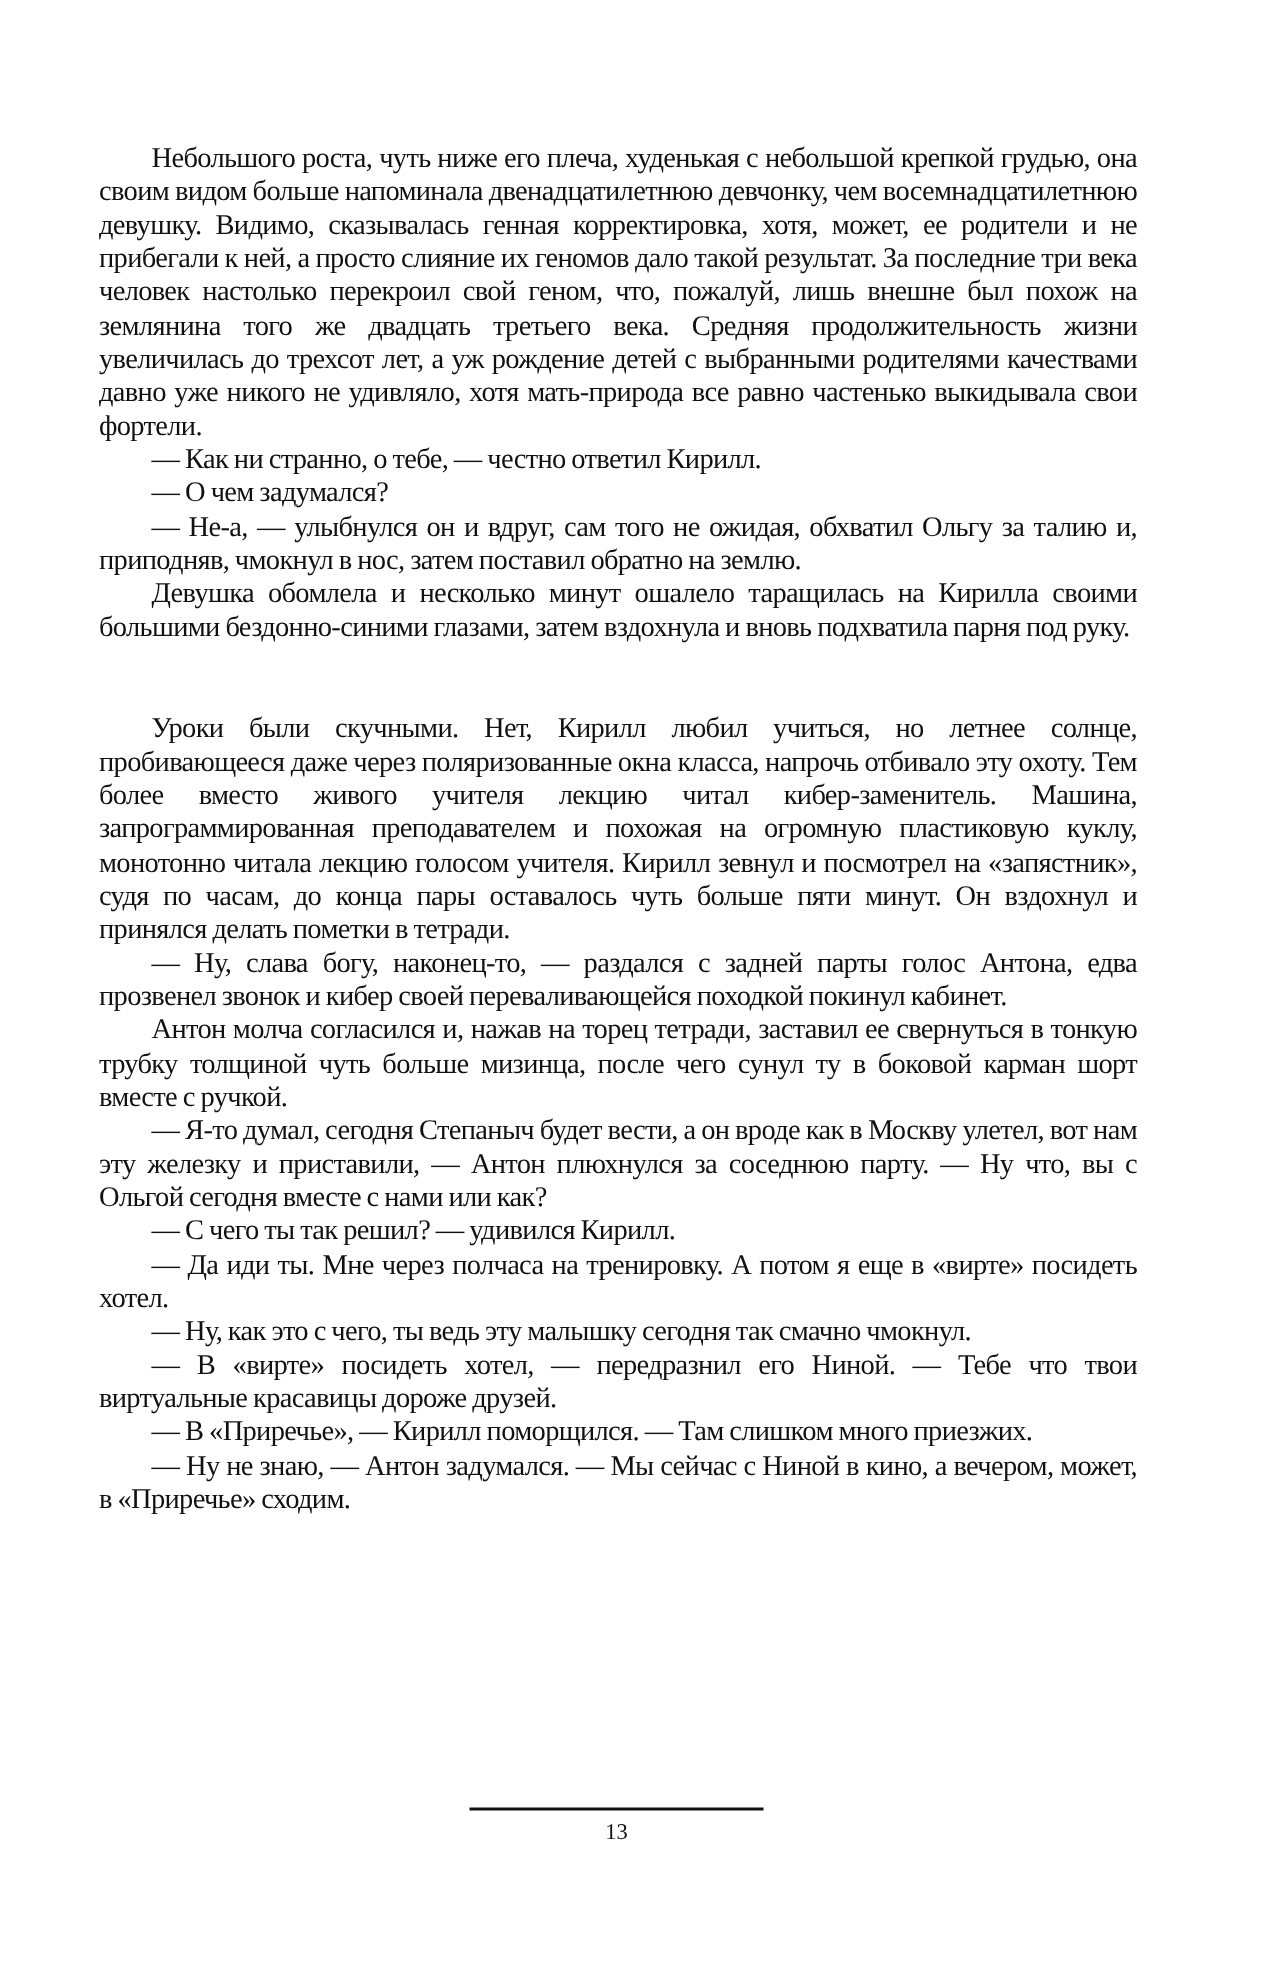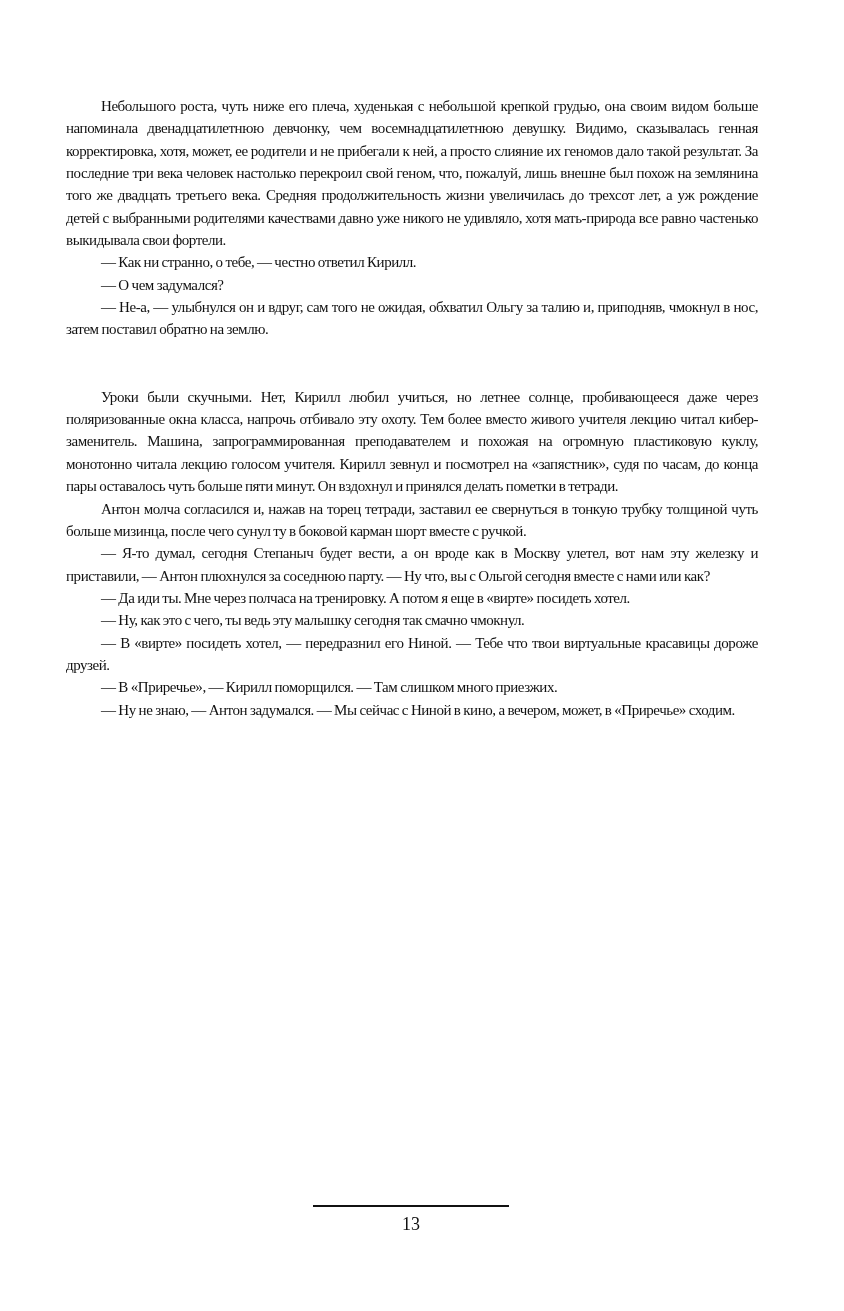--- a/index.html
+++ b/index.html
@@ -1,46 +1,49 @@
 <!DOCTYPE html>
 <html><head>
 <meta charset="utf-8">
 <style>
   html, body { margin: 0; padding: 0; background: #ffffff; }
   body { width: 844px; height: 1311px; position: relative; overflow: hidden; }
   .page {
     position: absolute; left: 66px; top: 95px; width: 692px;
     font-family: "Liberation Serif", "DejaVu Serif", serif;
-    font-size: 15px; line-height: 22.35px; color: #111;
+    font-size: 19px; line-height: 22.35px; color: #111;
     text-align: justify; letter-spacing: -0.45px; word-spacing: -0.5px;
     font-stretch: condensed;
   }
   .p { margin: 0; text-indent: 35px; text-align-last: left; }
   .section-gap { height: 45px; }
   .rule { position: absolute; left: 313px; top: 1205px; width: 196px; height: 2px; background: #111; }
   .pagenum {
     position: absolute; left: 313px; top: 1214px; width: 196px; text-align: center;
-    font-family: "Liberation Serif", "DejaVu Serif", serif; font-size: 18px; color: #111;
+    font-family: "Liberation Serif", "DejaVu Serif", serif; font-size: 15px; color: #111;
   }
 </style>
 </head>
 <body>
 
 <div class="page">
   <div>
     <p class="p">Небольшого роста, чуть ниже его плеча, худенькая с небольшой крепкой грудью, она своим видом больше напоминала двенадцатилетнюю девчонку, чем восемнадцатилетнюю девушку. Видимо, сказывалась генная корректировка, хотя, может, ее родители и не прибегали к ней, а просто слияние их геномов дало такой результат. За последние три века человек настолько перекроил свой геном, что, пожалуй, лишь внешне был похож на землянина того же двадцать третьего века. Средняя продолжительность жизни увеличилась до трехсот лет, а уж рождение детей с выбранными родителями качествами давно уже никого не удивляло, хотя мать-природа все равно частенько выкидывала свои фортели.</p>
     <p class="p">— Как ни странно, о тебе, — честно ответил Кирилл.</p>
     <p class="p">— О чем задумался?</p>
     <p class="p">— Не-а, — улыбнулся он и вдруг, сам того не ожидая, обхватил Ольгу за талию и, приподняв, чмокнул в нос, затем поставил обратно на землю.</p>
+    <p class="p">Девушка обомлела и несколько минут ошалело таращилась на Кирилла своими большими бездонно-синими глазами, затем вздохнула и вновь подхватила парня под руку.</p>
   </div>
   <div class="section-gap"></div>
   <div>
     <p class="p">Уроки были скучными. Нет, Кирилл любил учиться, но летнее солнце, пробивающееся даже через поляризованные окна класса, напрочь отбивало эту охоту. Тем более вместо живого учителя лекцию читал кибер-заменитель. Машина, запрограммированная преподавателем и похожая на огромную пластиковую куклу, монотонно читала лекцию голосом учителя. Кирилл зевнул и посмотрел на «запястник», судя по часам, до конца пары оставалось чуть больше пяти минут. Он вздохнул и принялся делать пометки в тетради.</p>
+    <p class="p">— Ну, слава богу, наконец-то, — раздался с задней парты голос Антона, едва прозвенел звонок и кибер своей переваливающейся походкой покинул кабинет.</p>
     <p class="p">Антон молча согласился и, нажав на торец тетради, заставил ее свернуться в тонкую трубку толщиной чуть больше мизинца, после чего сунул ту в боковой карман шорт вместе с ручкой.</p>
     <p class="p">— Я-то думал, сегодня Степаныч будет вести, а он вроде как в Москву улетел, вот нам эту железку и приставили, — Антон плюхнулся за соседнюю парту. — Ну что, вы с Ольгой сегодня вместе с нами или как?</p>
+    <p class="p">— С чего ты так решил? — удивился Кирилл.</p>
     <p class="p">— Да иди ты. Мне через полчаса на тренировку. А потом я еще в «вирте» посидеть хотел.</p>
     <p class="p">— Ну, как это с чего, ты ведь эту малышку сегодня так смачно чмокнул.</p>
     <p class="p">— В «вирте» посидеть хотел, — передразнил его Ниной. — Тебе что твои виртуальные красавицы дороже друзей.</p>
     <p class="p">— В «Приречье», — Кирилл поморщился. — Там слишком много приезжих.</p>
     <p class="p">— Ну не знаю, — Антон задумался. — Мы сейчас с Ниной в кино, а вечером, может, в «Приречье» сходим.</p>
   </div>
 </div>
 
 <div class="rule"></div>
 <div class="pagenum">13</div>

